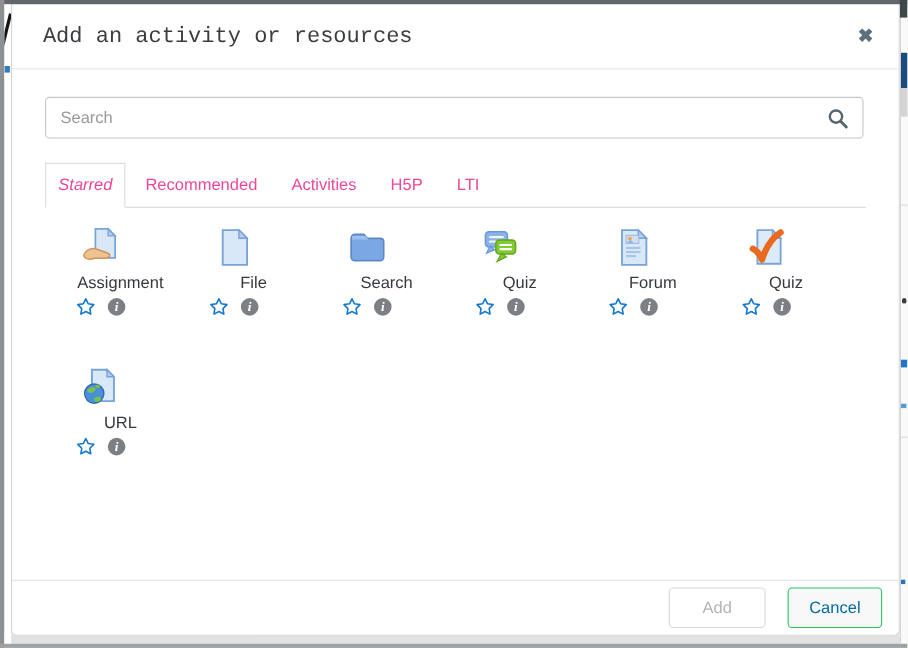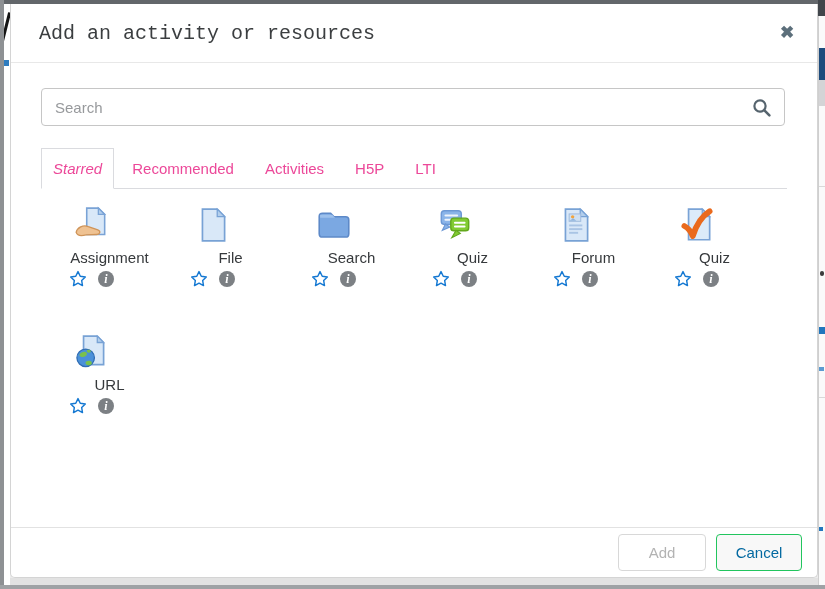--- a/index.html
+++ b/index.html
@@ -94,21 +94,21 @@
     width:16px;height:16px;border-radius:50%;background:#7c8084;color:#fff;
     font-family:"Liberation Serif",serif;font-weight:bold;font-style:italic;
     font-size:12px;line-height:16px;text-align:center;display:block;
   }
 
   
   .modal-footer{
     position:absolute;left:0;right:0;bottom:0;height:50px;
     border-top:1px solid #e2e2e2;
     display:flex;align-items:center;justify-content:flex-end;
-    padding-right:15px;gap:10px;box-sizing:border-box;
+    padding-right:15px;gap:20px;box-sizing:border-box;
   }
   .btn{
     height:37px;border-radius:4px;font-size:15px;cursor:pointer;
     font-family:"Liberation Sans",sans-serif;
   }
   .btn-add{width:88px;background:#fff;border:1px solid #d8d8d8;color:#b3b3b3;}
   .btn-cancel{width:86px;background:#f8f8f8;border:1px solid #22c55e;color:#0369a1;}
 </style>
 </head>
 <body>

